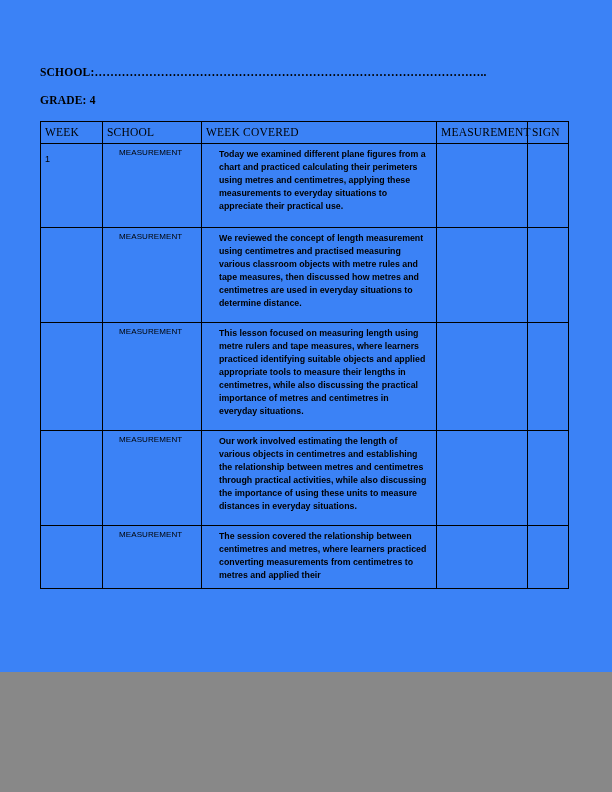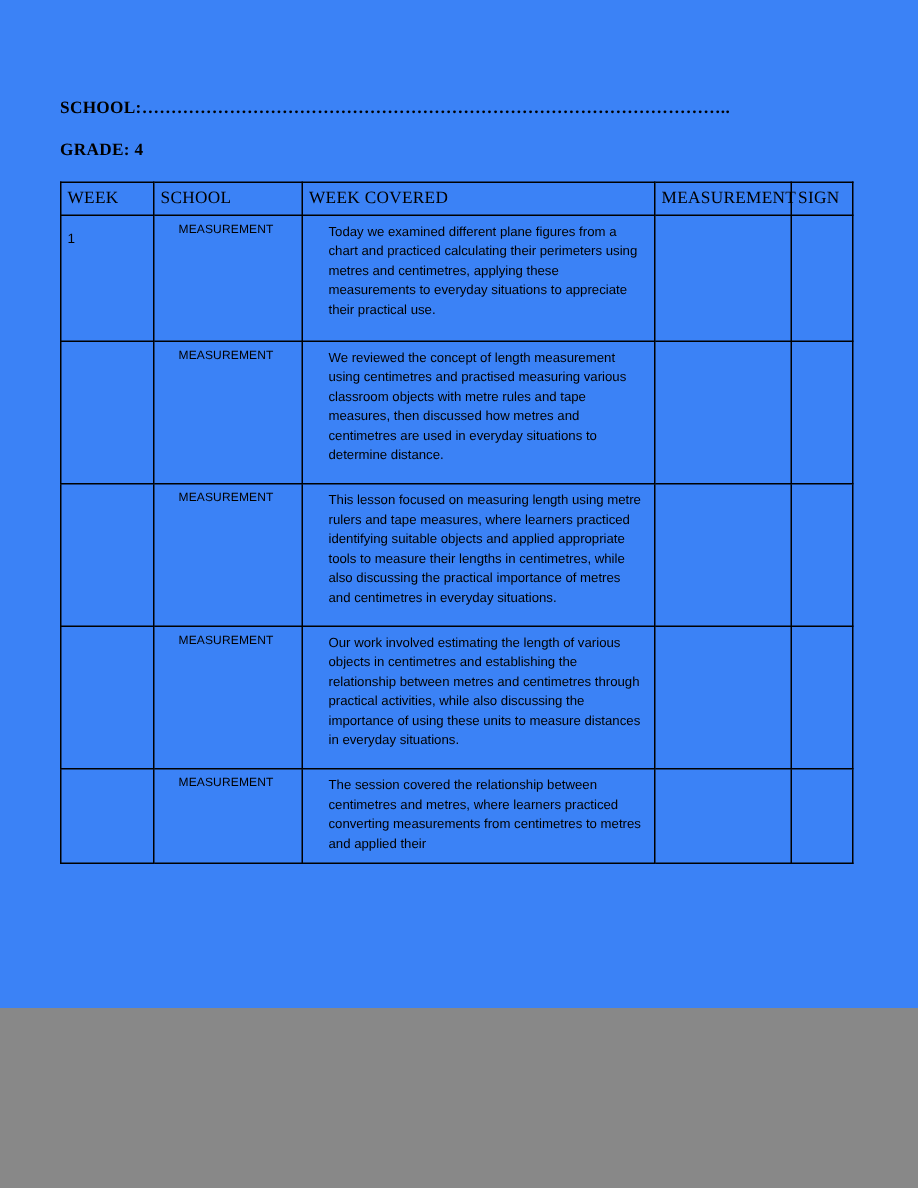--- a/index.html
+++ b/index.html
@@ -53,20 +53,21 @@
     font-family: "Liberation Sans", sans-serif;
     font-size: 8px;
     padding: 4px 2px 3px 16px;
     letter-spacing: 0.1px;
   }
   td.work-cell {
     font-family: "Liberation Sans", sans-serif;
     font-size: 8.8px;
     line-height: 13px;
     padding: 4px 8px 12px 17px;
+    font-weight: bold;
   }
   td.reflection-cell, td.sign-cell {
     padding: 3px;
   }
   tr.r1 .work-cell { padding-bottom: 14px; }
   tr.r5 .work-cell { padding-bottom: 6px; }
 </style>
 </head>
 <body>
 

